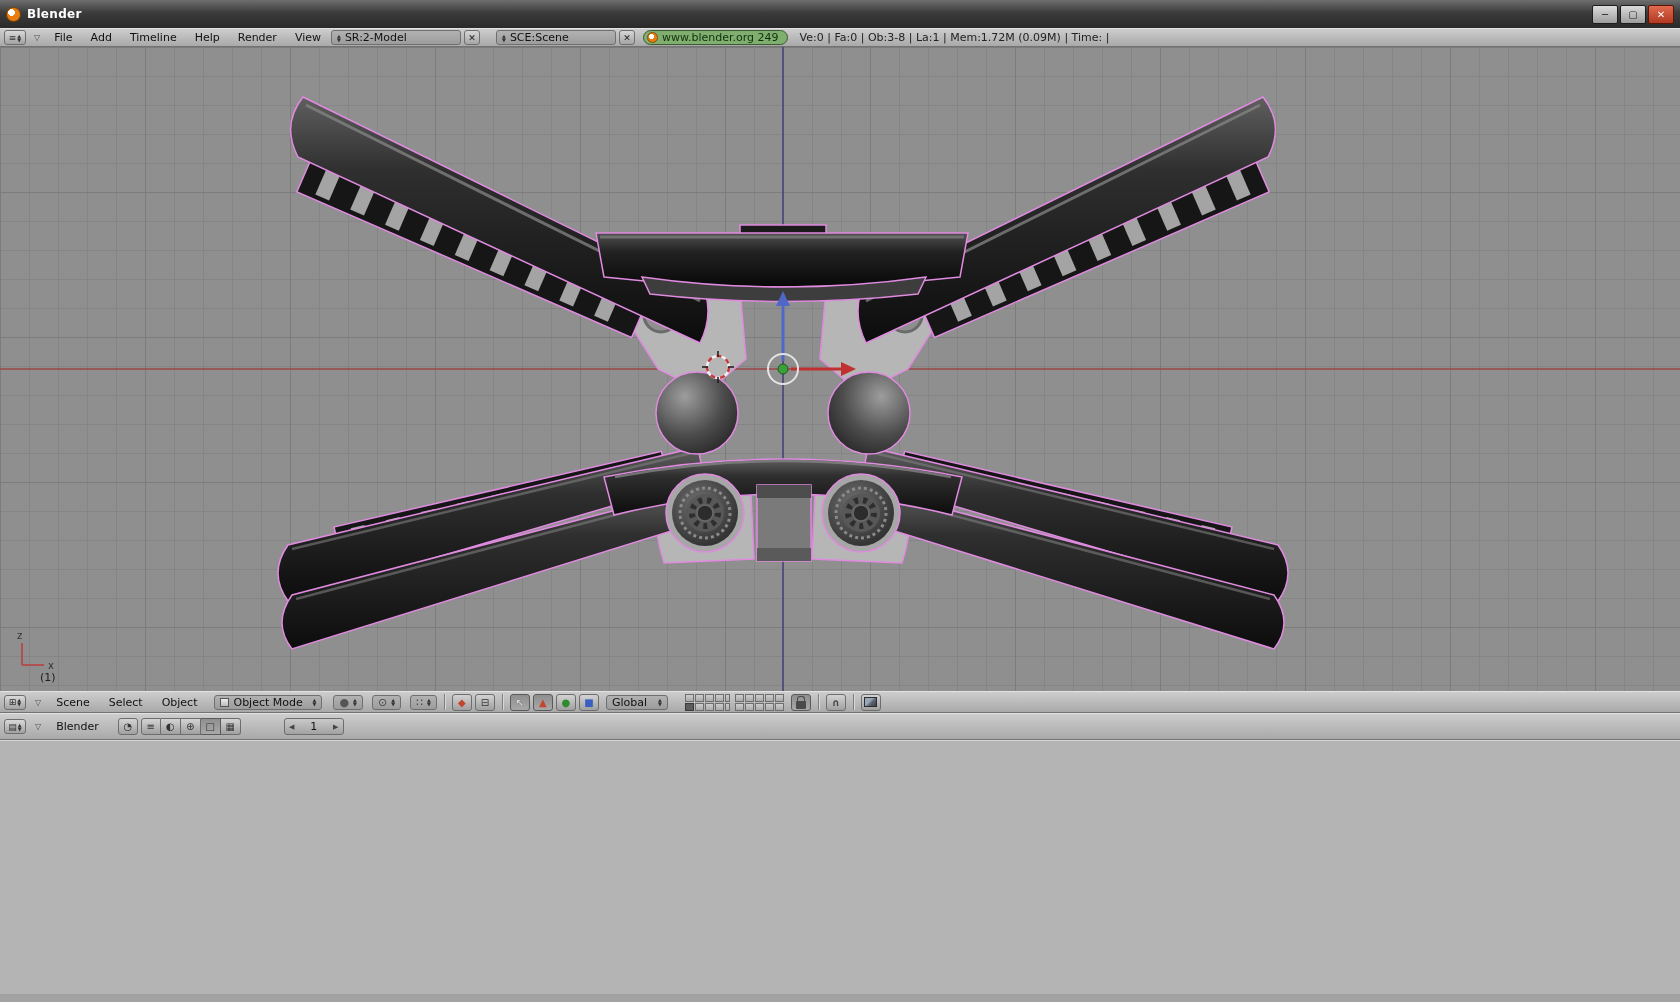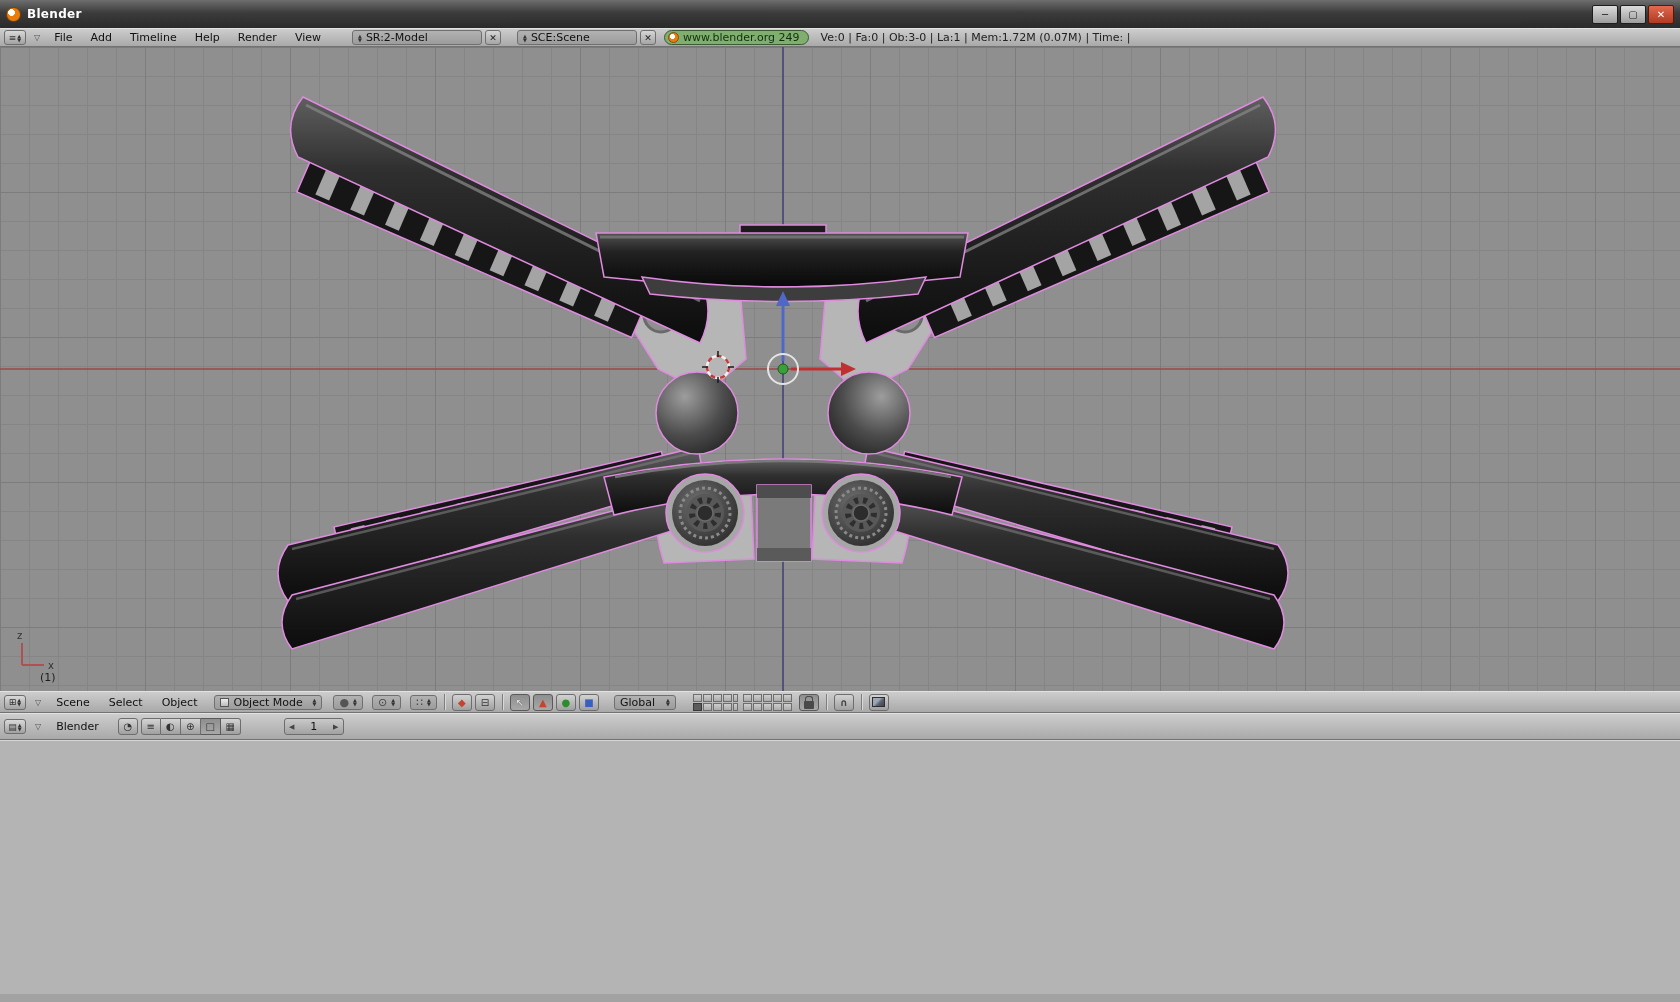--- a/index.html
+++ b/index.html
@@ -102,21 +102,21 @@
         </span>
     </div>
     <span class="collapse-tri">▽</span>
     <span class="menu-item">File</span>
     <span class="menu-item">Add</span>
     <span class="menu-item">Timeline</span>
     <span class="menu-item">Help</span>
     <span class="menu-item">Render</span>
     <span class="menu-item">View</span>
 
-    <div class="dd" style="width:130px;margin-left:21px;">
+    <div class="dd" style="width:130px;margin-left:0;">
       <span class="ud">
           <span>▲</span>
           <span>▼</span>
         </span>
       <span>SR:2-Model</span>
     </div>
     <div class="xbtn">✕</div>
 
     <div class="dd" style="width:120px;margin-left:14px;">
       <span class="ud">
@@ -125,21 +125,21 @@
         </span>
       <span>SCE:Scene</span>
     </div>
     <div class="xbtn">✕</div>
 
     <div class="badge">
       <span class="badge-logo"></span>
       <span>www.blender.org 249</span>
     </div>
 
-    <span class="stats">Ve:0 | Fa:0 | Ob:3-0 | La:1   | Mem:1.72M (0.07M)   | Time: |</span>
+    <span class="stats">Ve:0 | Fa:0 | Ob:3-8 | La:1   | Mem:1.72M (0.09M)   | Time: |</span>
   </div>
 
   <div class="viewport">
     <svg width="1680" height="644" viewBox="0 0 1680 644">
       <defs>
         <linearGradient id="tubeG" x1="0" y1="0" x2="0" y2="1">
           <stop offset="0" stop-color="#5f5f5f"></stop>
             <stop offset="0.3" stop-color="#2f2f2f"></stop>
             <stop offset="1" stop-color="#0c0c0c"></stop>
         </linearGradient>
@@ -328,21 +328,21 @@
     <div class="vh-btn pressed">
         <span class="glyph-red">▲</span>
       </div>
     <div class="vh-btn">
         <span class="glyph-green">●</span>
       </div>
     <div class="vh-btn">
         <span class="glyph-blue">■</span>
       </div>
 
-    <div class="dd" style="margin-left:12px;width:62px;">
+    <div class="dd" style="margin-left:4px;width:62px;">
       <span>Global</span>
       <span class="ud" style="margin-left:auto;">
           <span>▲</span>
           <span>▼</span>
         </span>
     </div>
 
     <div class="layer-grid" style="margin-left:14px;">
         <span class="layer-cell"></span>
         <span class="layer-cell"></span>

